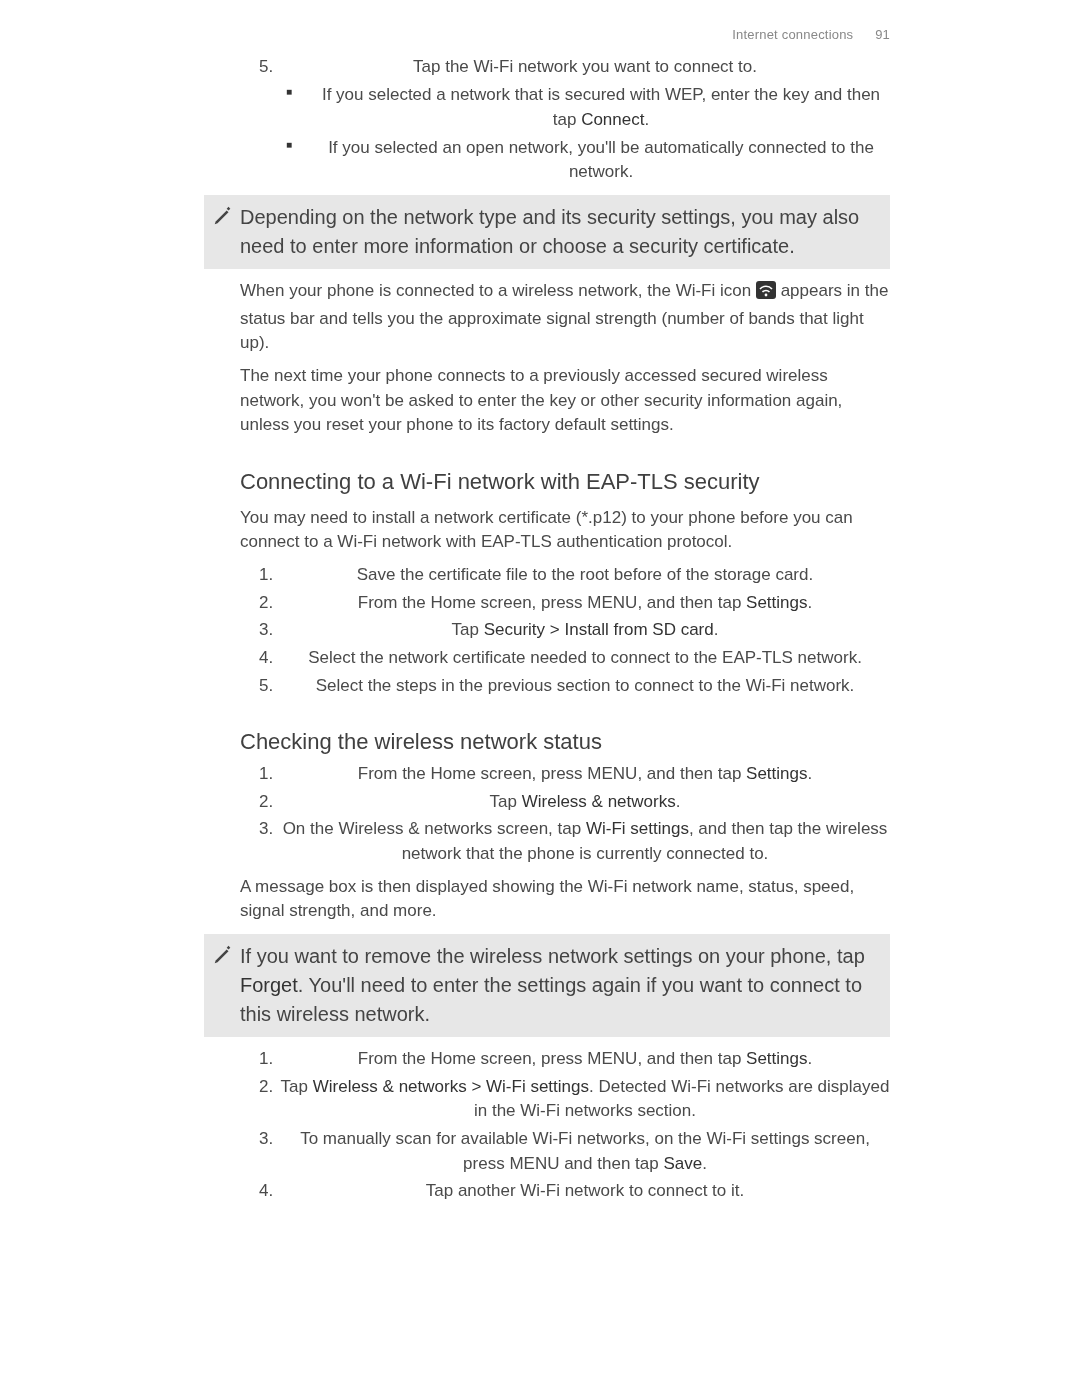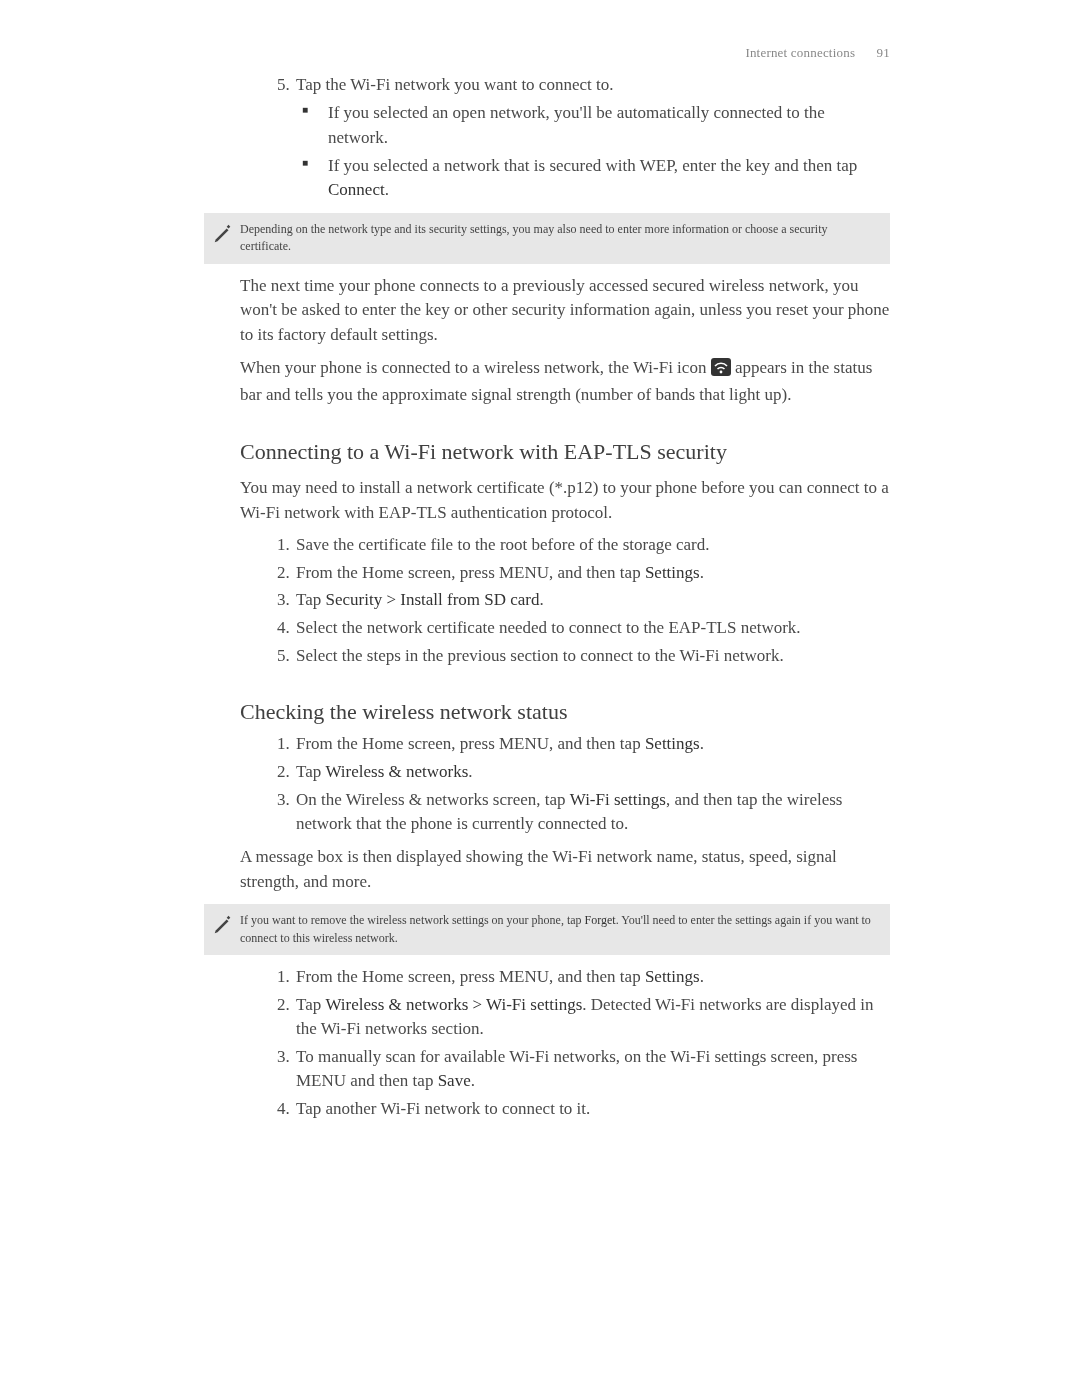--- a/index.html
+++ b/index.html
@@ -6,23 +6,22 @@
     margin: 0;
     padding: 0;
     background: #fff;
     font-family: "Helvetica Neue", Helvetica, Arial, sans-serif;
     color: #4a4a4a;
     font-size: 17px;
     line-height: 1.45;
     width: 1080px;
   }
   .page {
-    padding: 44px 190px 60px 240px;
+    padding: 26px 190px 60px 240px;
     box-sizing: border-box;
-    font-family: Liberation Serif, serif;
   }
   .header {
     text-align: right;
     font-size: 13px;
     color: #888;
     margin-bottom: 10px;
     letter-spacing: 0.2px;
   }
   .header .pagenum {
     margin-left: 18px;
@@ -37,22 +36,23 @@
     margin: 8px 0;
   }
   ol {
     margin: 4px 0;
     padding-left: 38px;
   }
   ol.start5 {
     counter-reset: item 4;
   }
   ol > li {
-    margin: 3px 16px;
+    margin: 3px 0;
     padding-left: 2px;
+    text-align: center;
   }
   ul.bullets {
     list-style: none;
     margin: 4px 0 4px 0;
     padding-left: 28px;
   }
   ul.bullets > li {
     position: relative;
     margin: 3px 0;
     padding-left: 4px;
@@ -63,21 +63,21 @@
     left: -22px;
     top: 2px;
     font-size: 10px;
     color: #333;
   }
   .note {
     background: #e7e7e7;
     position: relative;
     padding: 8px 14px 8px 36px;
     margin: 10px 0 10px -36px;
-    font-size: 12px;
+    font-size: 20px;
     color: #444;
   }
   .note .pencil {
     position: absolute;
     left: 8px;
     top: 10px;
   }
   .bold {
     color: #333;
     font-weight: 500;
@@ -95,49 +95,49 @@
   <div class="header">
     <span>Internet connections</span>
     <span class="pagenum">91</span>
   </div>
 
   <ol class="start5" start="5">
     <li>
       <span>Tap the Wi-Fi network you want to connect to.</span>
       <ul class="bullets">
         <li>
-          <span>If you selected an open network, you'll be automatically connected to the network.</span>
+          <span>If you selected a network that is secured with WEP, enter the key and then tap </span><span class="bold">Connect</span><span>.</span>
         </li>
         <li>
-          <span>If you selected a network that is secured with WEP, enter the key and then tap </span><span class="bold">Connect</span><span>.</span>
+          <span>If you selected an open network, you'll be automatically connected to the network.</span>
         </li>
       </ul>
     </li>
   </ol>
 
   <div class="note">
     <span class="pencil">
       <svg width="22" height="22" viewBox="0 0 24 24">
           <path d="M3 21l3-1 12-12-2-2L4 18l-1 3z" fill="#444"></path>
           <path d="M16 4l2 2 2-2-2-2-2 2z" fill="#444"></path>
         </svg>
     </span>
     <span>Depending on the network type and its security settings, you may also need to enter more information or choose a security certificate.</span>
   </div>
 
-  <p>The next time your phone connects to a previously accessed secured wireless network, you won't be asked to enter the key or other security information again, unless you reset your phone to its factory default settings.</p>
-
   <p>
     <span>When your phone is connected to a wireless network, the Wi-Fi icon </span><span class="wifi-icon"><svg width="20" height="18" viewBox="0 0 20 18">
           <rect x="0" y="0" width="20" height="18" rx="3" fill="#333"></rect>
           <path d="M4 8a8 8 0 0 1 12 0" stroke="#fff" stroke-width="1.6" fill="none"></path>
           <path d="M6.5 11a5 5 0 0 1 7 0" stroke="#fff" stroke-width="1.6" fill="none"></path>
           <circle cx="10" cy="14" r="1.4" fill="#fff"></circle>
         </svg></span><span> appears in the status bar and tells you the approximate signal strength (number of bands that light up).</span>
   </p>
+
+  <p>The next time your phone connects to a previously accessed secured wireless network, you won't be asked to enter the key or other security information again, unless you reset your phone to its factory default settings.</p>
 
   <h2>Connecting to a Wi-Fi network with EAP-TLS security</h2>
   <p>You may need to install a network certificate (*.p12) to your phone before you can connect to a Wi-Fi network with EAP-TLS authentication protocol.</p>
   <ol>
     <li>Save the certificate file to the root before of the storage card.</li>
     <li>
       <span>From the Home screen, press MENU, and then tap </span><span class="bold">Settings</span><span>.</span>
     </li>
     <li>
       <span>Tap </span><span class="bold">Security &gt; Install from SD card</span><span>.</span>

